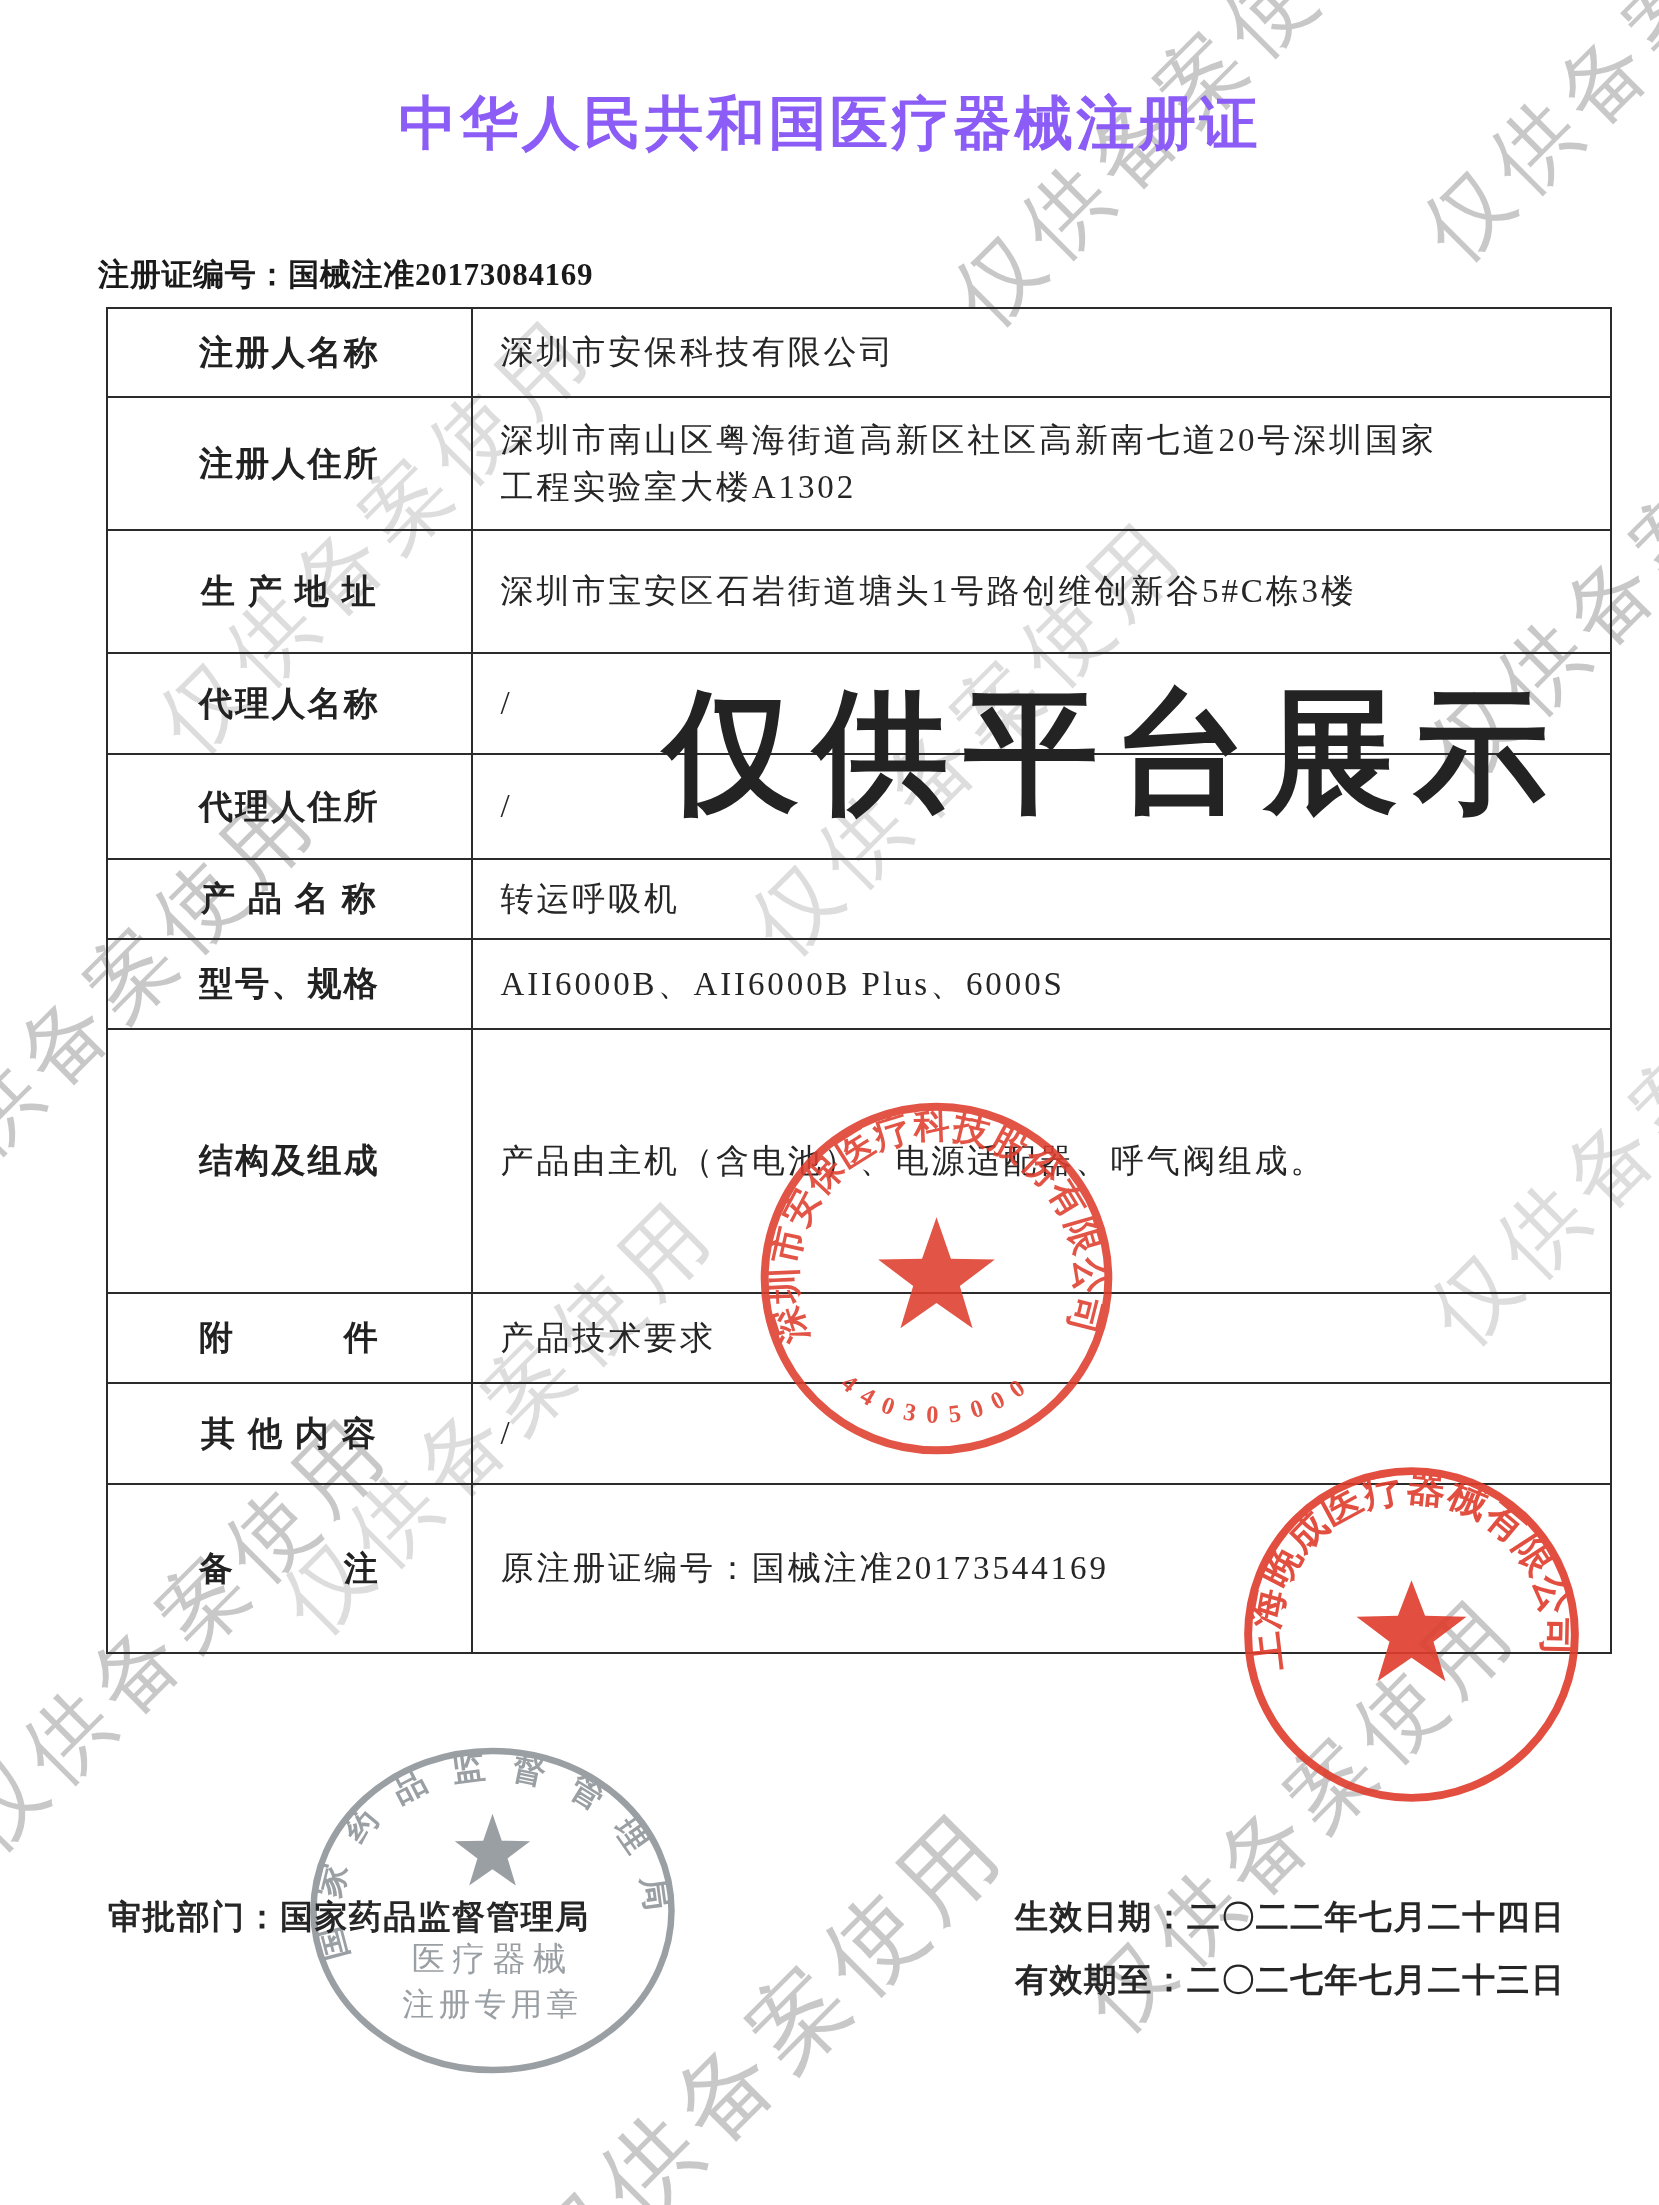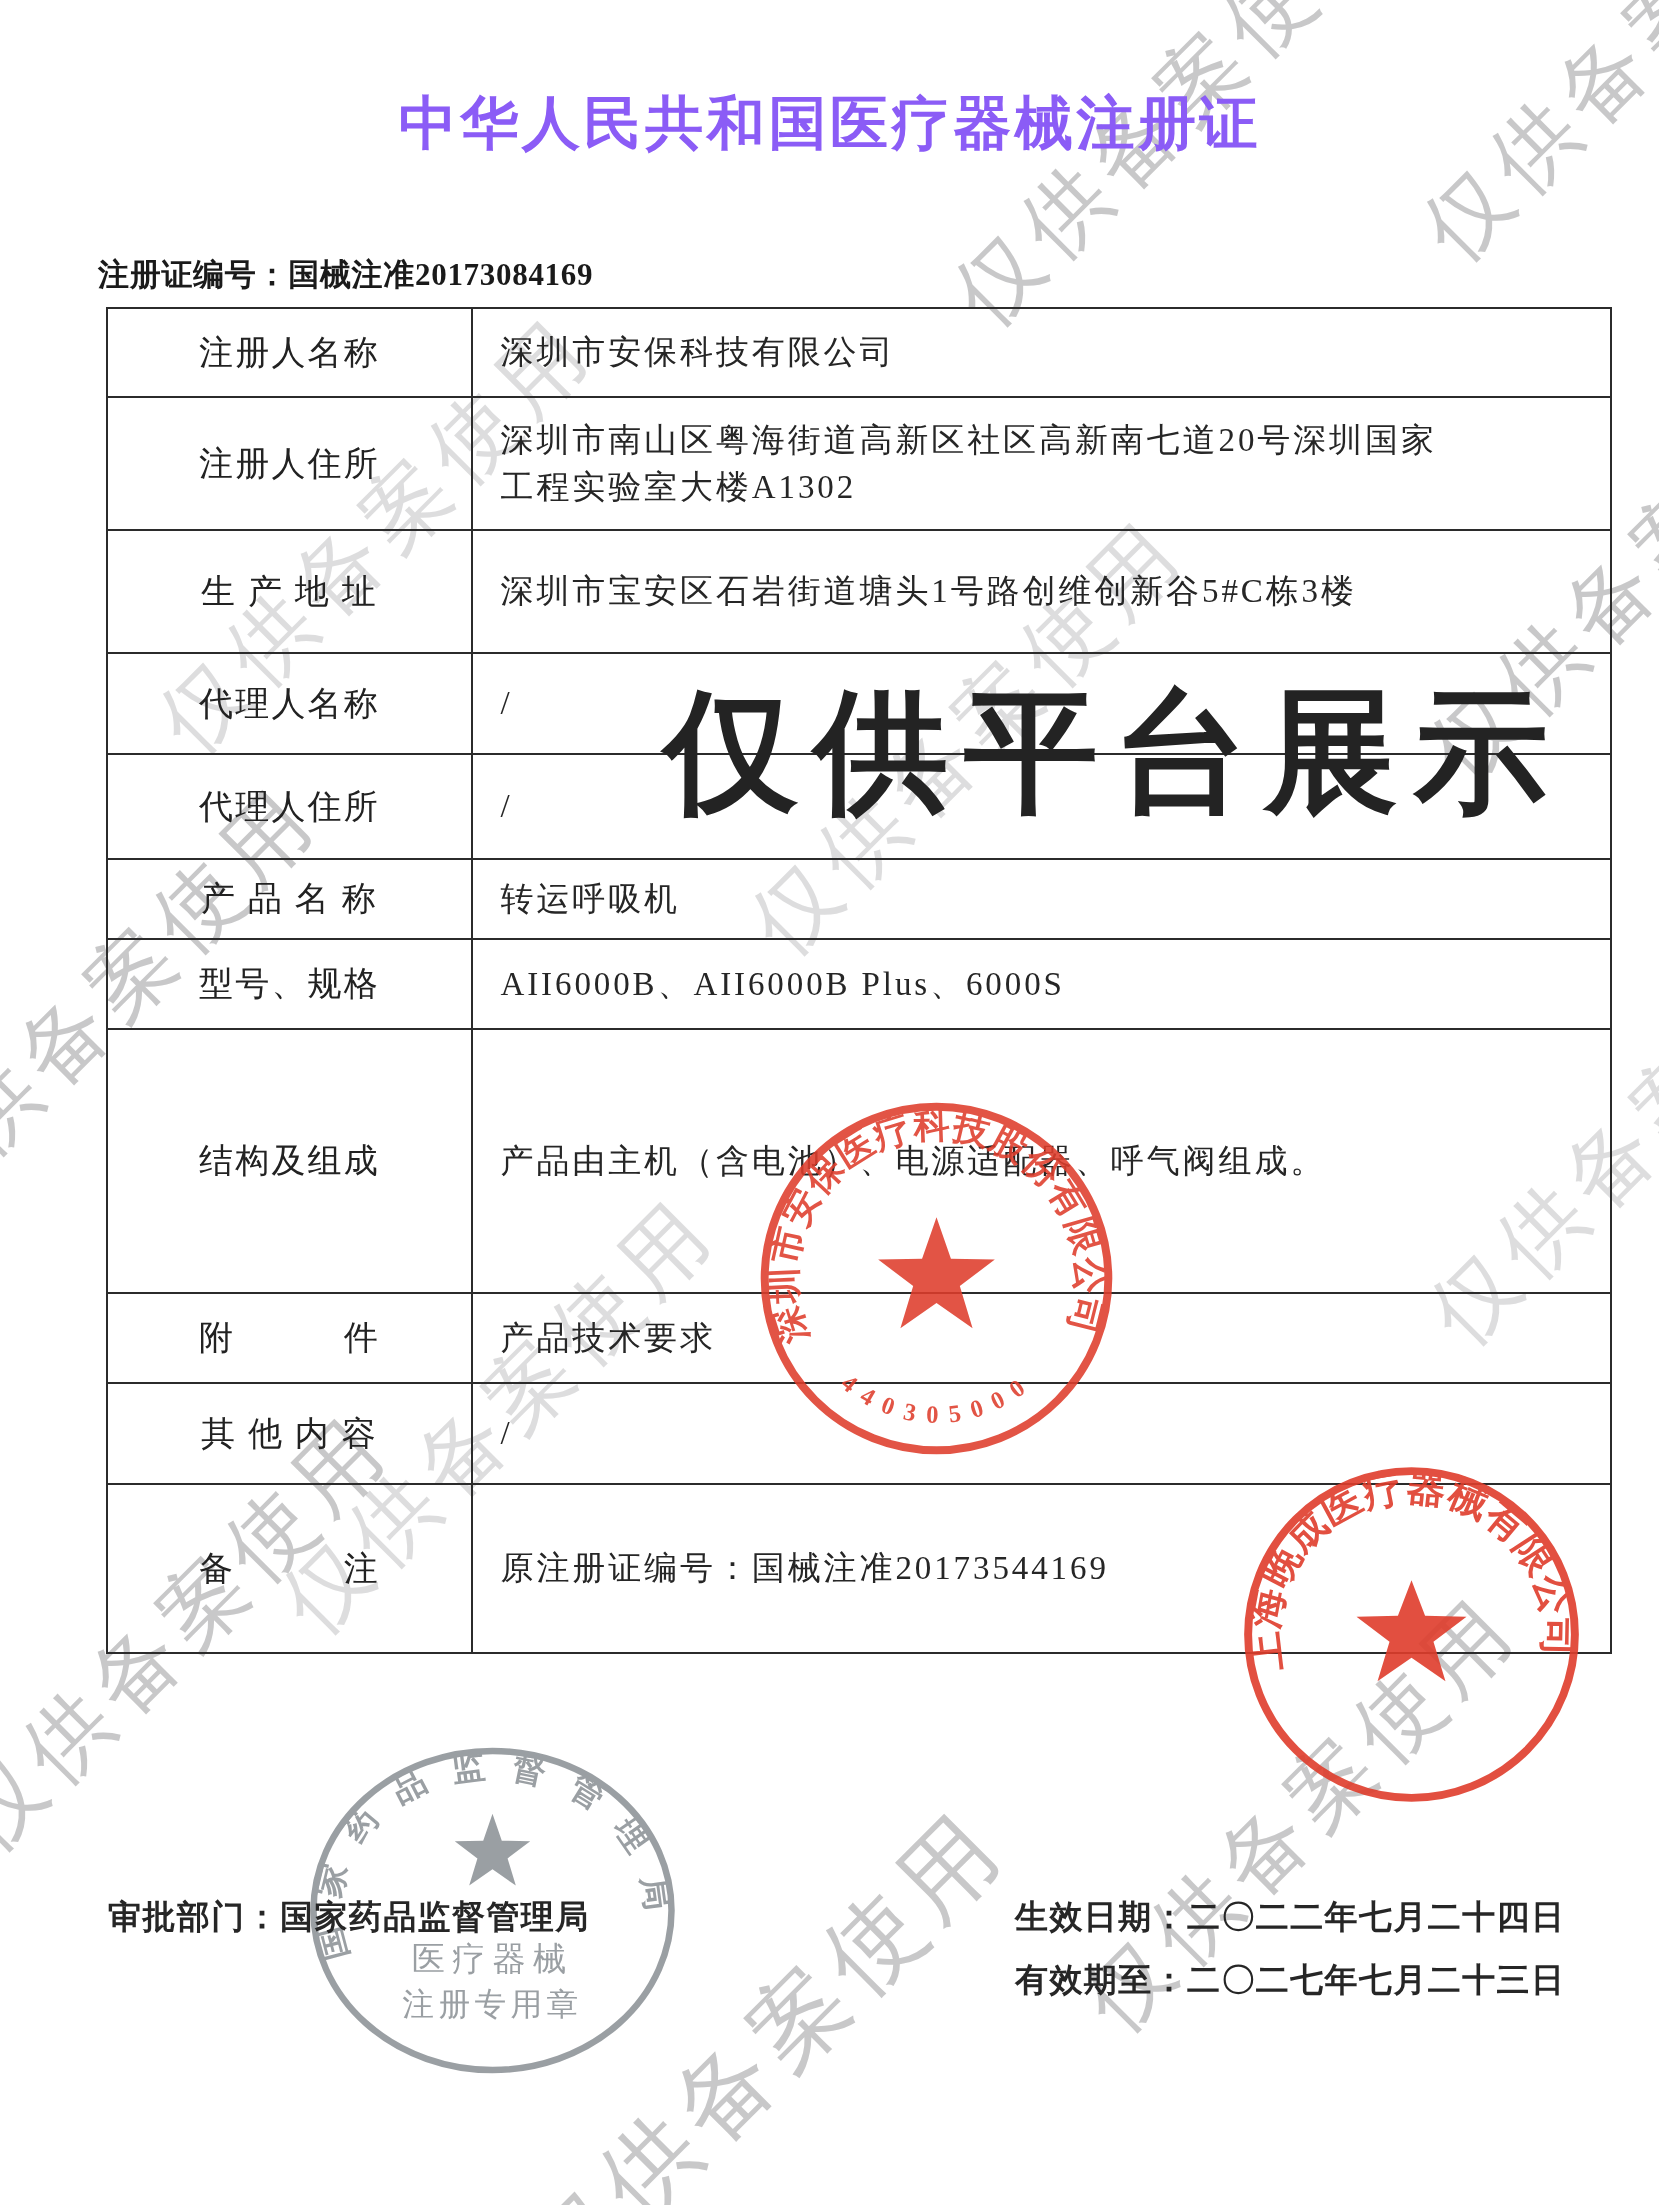--- a/index.html
+++ b/index.html
@@ -44,21 +44,21 @@
     box-sizing:border-box;
     z-index:3;
     background:transparent;
   }
   .row{display:flex;box-sizing:border-box;}
   .row + .row{border-top:2.2px solid #2b2b2b;}
   .lbl{
     width:365px;flex:0 0 365px;
     border-right:2.2px solid #2b2b2b;
     display:flex;align-items:center;justify-content:center;
-    font-size:34px;font-weight:400;letter-spacing:2.2px;
+    font-size:34px;font-weight:700;letter-spacing:2.2px;
     color:#222;box-sizing:border-box;
     text-align:center;
   }
   .val{
     flex:1;display:flex;align-items:center;
     padding:7.2px 22px 7.2px 27.5px;
     font-size:33px;letter-spacing:2.9px;line-height:1.42;
     color:#262626;box-sizing:border-box;
     white-space:pre-line;
   }

